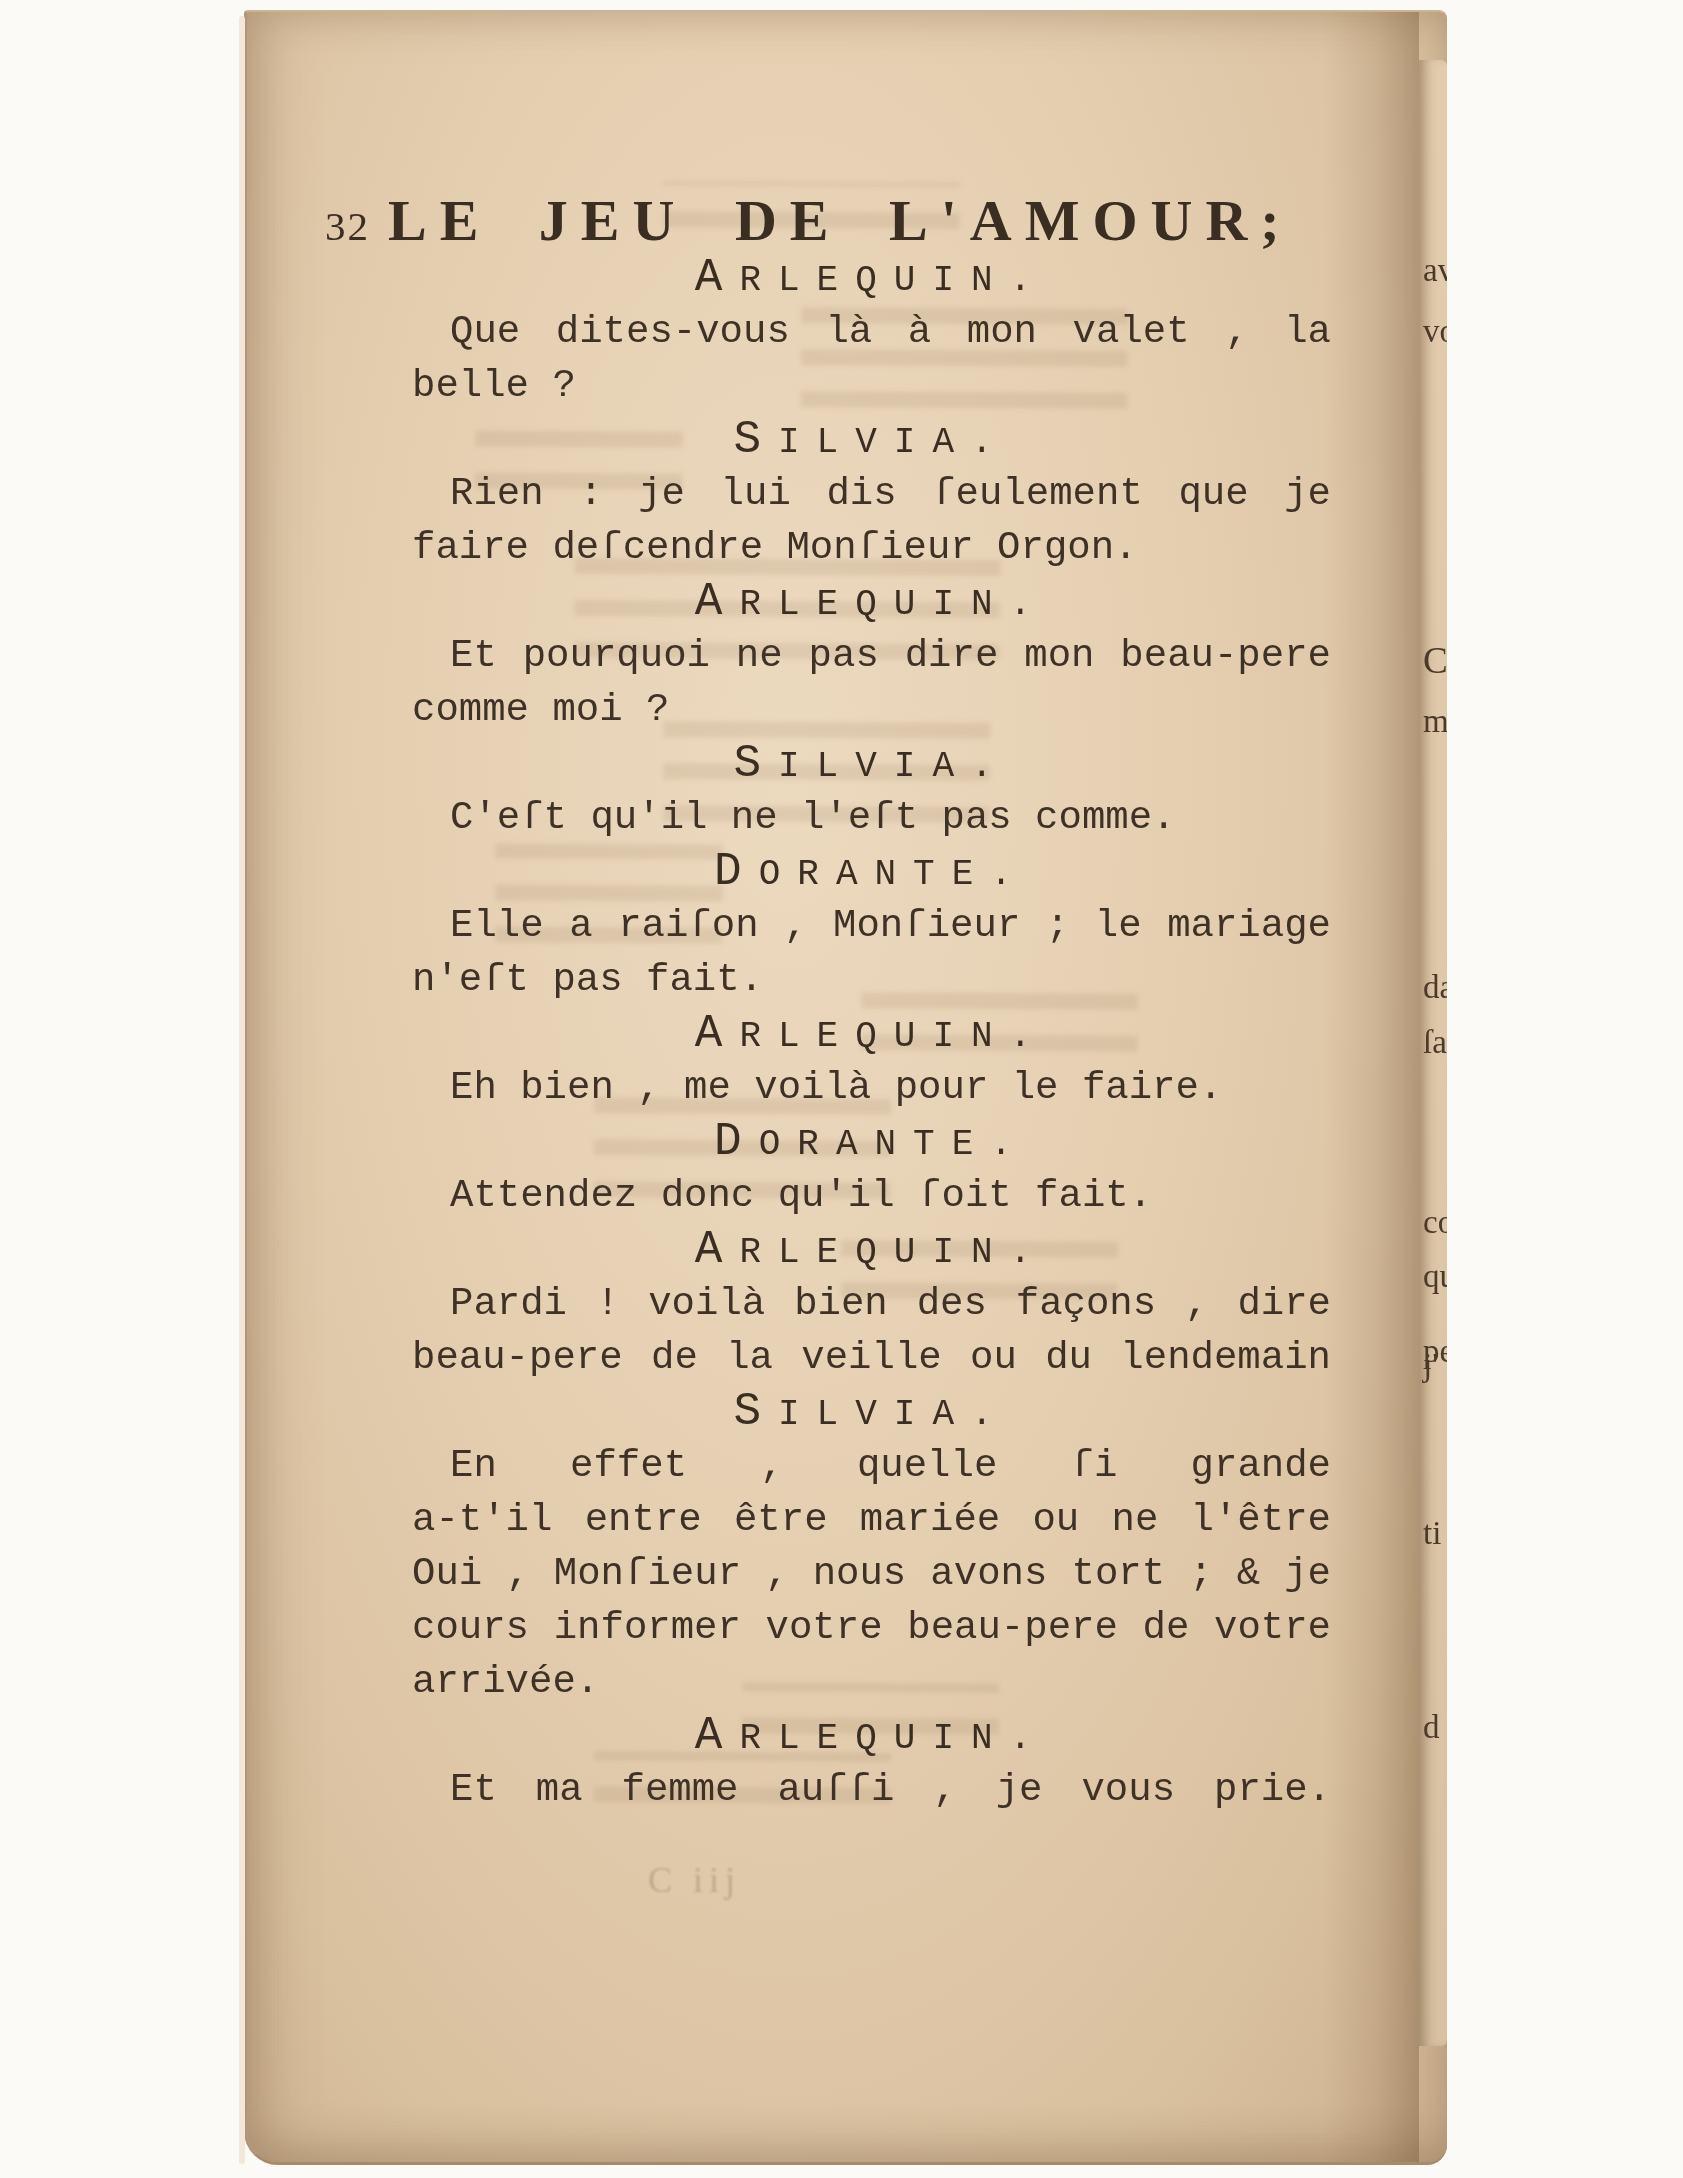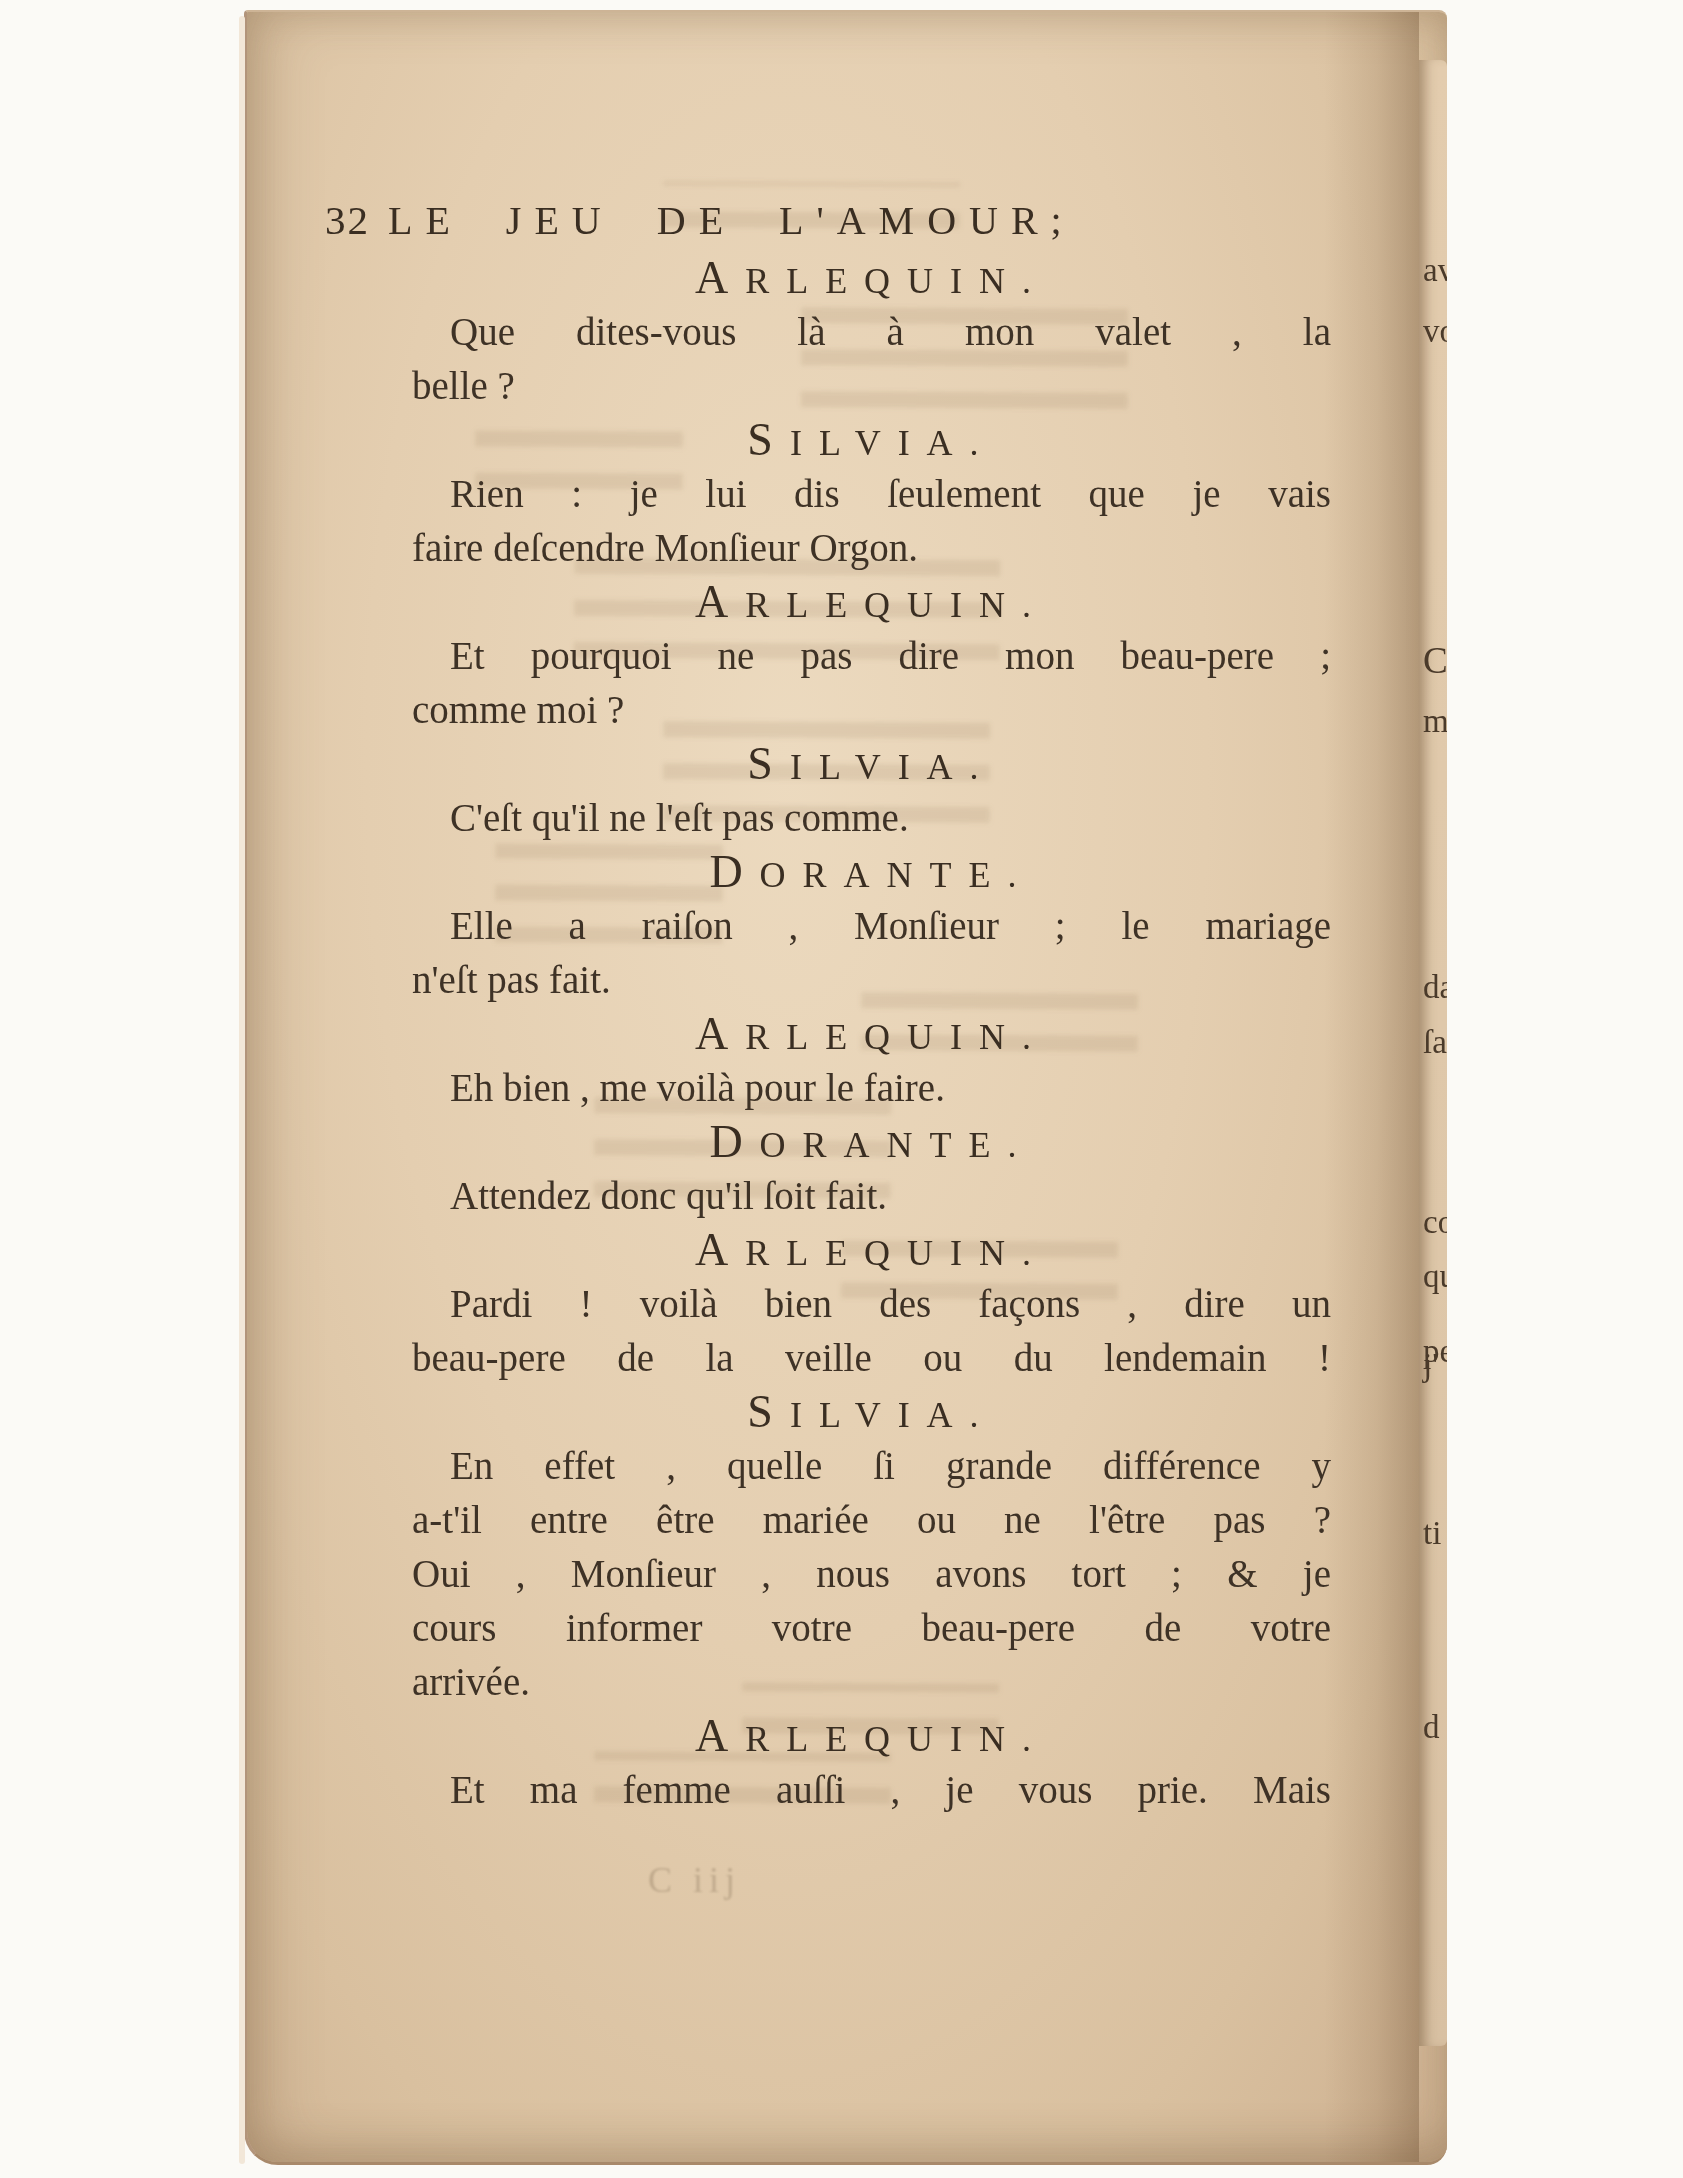--- a/index.html
+++ b/index.html
@@ -43,39 +43,39 @@
     position:absolute; left:4px;
     font-size:33px; color:#4a3a2a; white-space:nowrap; line-height:1;
   }
   .edge-frag.caps{font-size:37px;}
   .textcol{
     position:absolute; left:165px; top:178px; width:919px;
     color:#3e3226;
   }
   .line{
     display:block; height:54px; line-height:54px;
-    font-size:39px; white-space:nowrap;
+    font-size:39px; white-space:nowrap;font-family:Liberation Mono, monospace;
   }
   .just{
     text-align:justify; text-align-last:justify; white-space:normal;
     height:54px; overflow:hidden;
   }
   .indent{ padding-left:38px; }
   .indent.just{ padding-left:38px; }
   .speaker{
     text-align:center; font-size:36px; letter-spacing:17px;
     color:#3a2e22;
   }
   .speaker::first-letter{ font-size:46px; }
   .header-line{
     height:61px; line-height:61px; margin-left:-87px; white-space:nowrap;
     color:#3a2e22;
   }
   .pgnum{ font-size:41px; letter-spacing:2px; }
-  .title{ font-size:40px; letter-spacing:13px; word-spacing:20px; margin-left:14px; font-weight:400;}
+  .title{ font-size:58px; letter-spacing:13px; word-spacing:20px; margin-left:14px; font-weight:700;}
   .signature{
     position:absolute; left:401px; top:1847px;
     font-size:36px; color:#6b5840; opacity:0.28; filter:blur(1px);
     letter-spacing:6px;
   }
   .ghost{
     position:absolute;
     background:repeating-linear-gradient(0deg, rgba(131,103,69,0.13) 0 16px, rgba(131,103,69,0) 16px 42px);
     filter:blur(2.5px);
     transform:rotate(.3deg);

